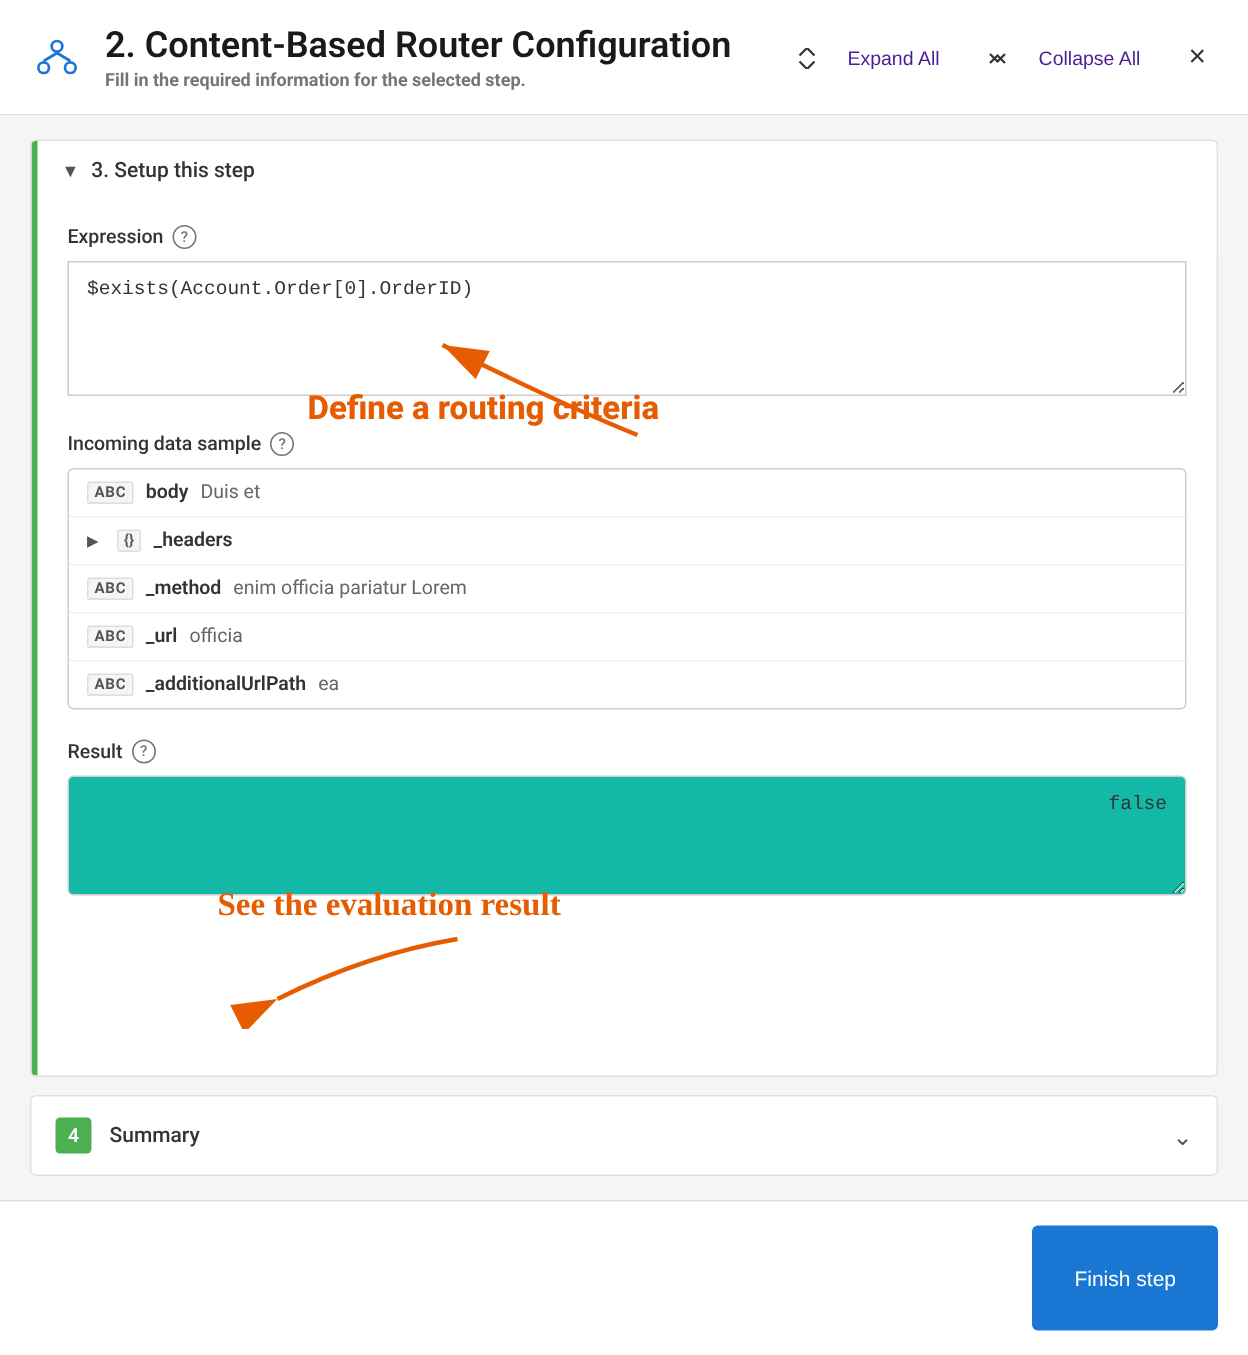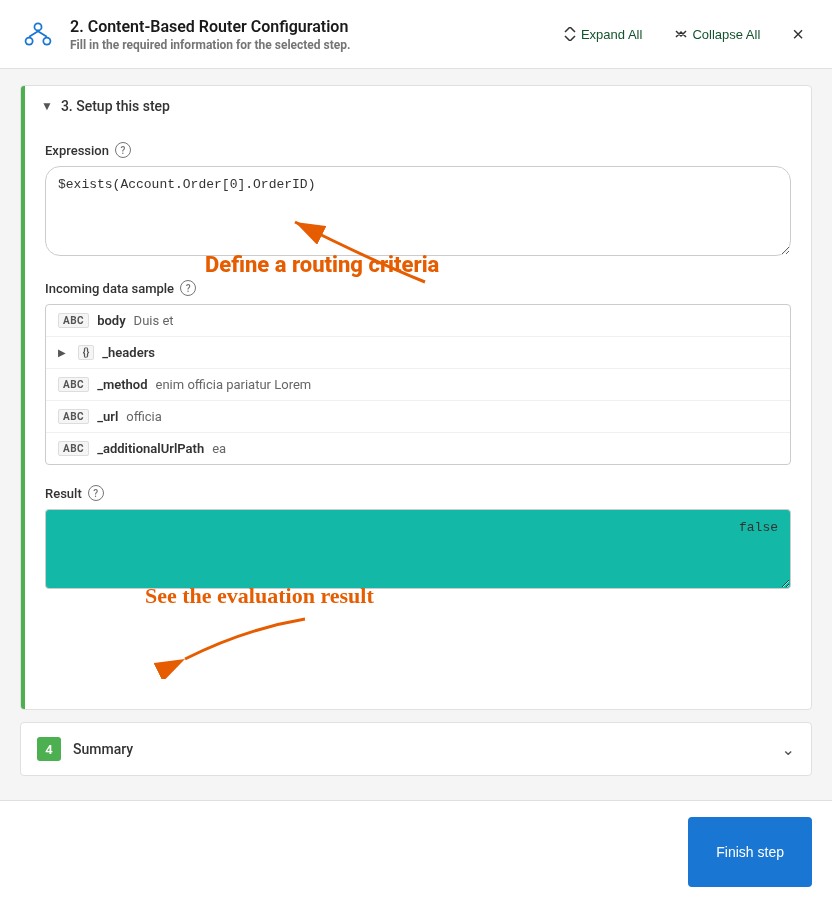--- a/index.html
+++ b/index.html
@@ -35,41 +35,41 @@
       justify-content: center;
     }
     .header-icon svg {
       width: 32px;
       height: 32px;
     }
     .header-text {
       flex: 1;
     }
     .header-title {
-      font-size: 16px;
+      font-size: 24px;
       font-weight: 600;
       color: #1a1a1a;
     }
     .header-subtitle {
       font-size: 12px;
       color: #757575;
       margin-top: 2px;
       font-weight: bold;
     }
     .header-actions {
       display: flex;
       align-items: center;
       gap: 16px;
     }
     .header-action-btn {
       display: flex;
-      align-items: center;
-      gap: 4px;
-      font-size: 13px;
-      color: #14532d;
+      align-items: flex-end;
+      gap: 20px;
+      font-size: 13px;
+      color: #4c1d95;
       cursor: pointer;
       background: none;
       border: none;
       padding: 4px 8px;
     }
     .header-close {
       font-size: 20px;
       color: #333;
       cursor: pointer;
       background: none;
@@ -129,21 +129,21 @@
       height: 16px;
       border-radius: 50%;
       border: 1px solid #757575;
       font-size: 10px;
       color: #757575;
       cursor: pointer;
     }
     .expression-textarea {
       width: 100%;
       border: 1px solid #ccc;
-      border-radius: 15px;
+      border-radius: 0;
       padding: 10px 12px;
       font-size: 13px;
       font-family: 'Courier New', monospace;
       color: #333;
       resize: vertical;
       min-height: 90px;
       outline: none;
     }
     .data-sample-box {
       border: 1px solid #ccc;

